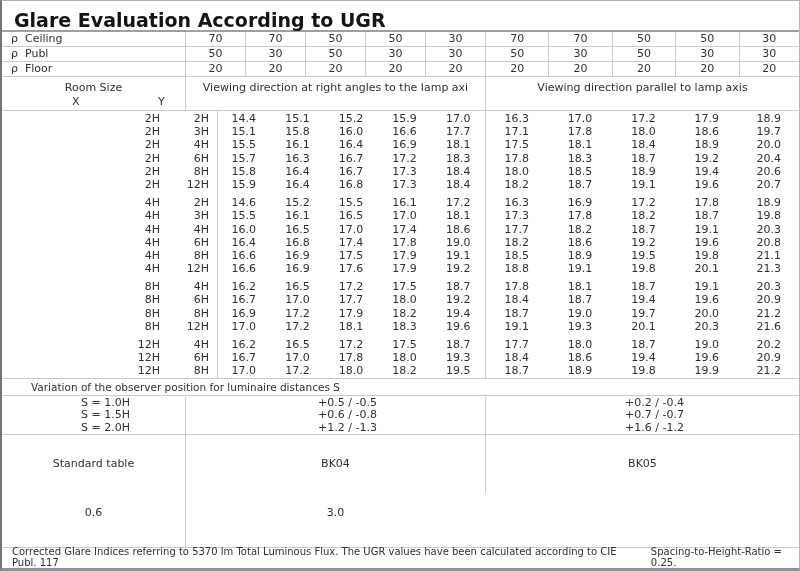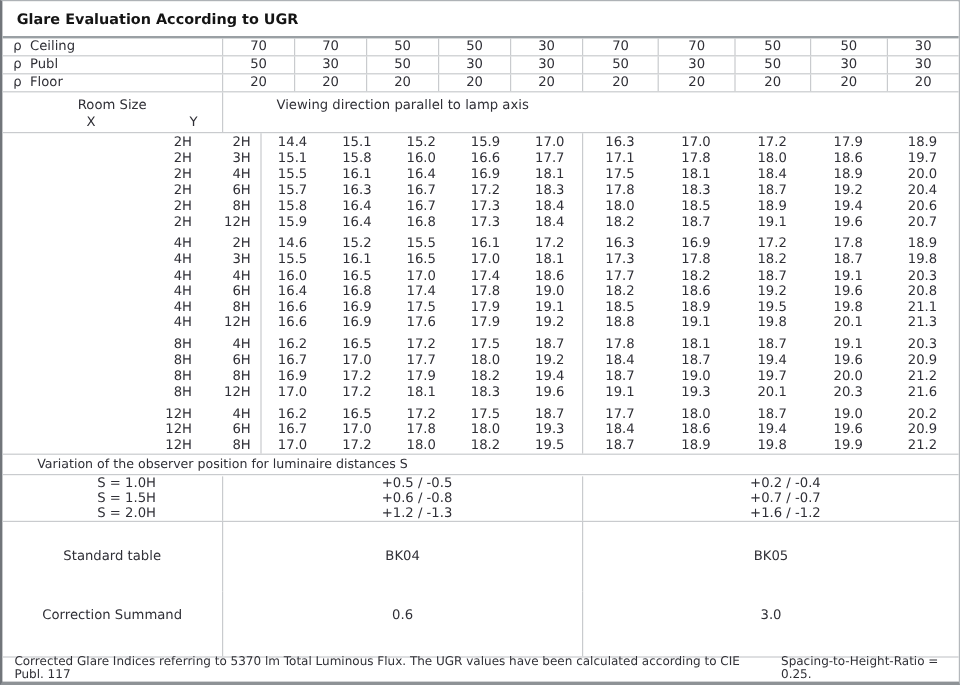--- a/index.html
+++ b/index.html
@@ -5,21 +5,21 @@
   html,body{margin:0;padding:0;background:#e8e8e8;}
   *{box-sizing:border-box;}
   #page{
     width:800px;height:571px;background:#ffffff;position:relative;
     border-left:2px solid #71757a;border-top:1px solid #aeb2b6;
     border-right:1px solid #b4b8bc;border-bottom:3px solid #8e9296;
     font-family:"DejaVu Sans","Liberation Sans",sans-serif;
     color:#2f2f36;font-size:11px;overflow:hidden;
   }
   .title-bar{height:31px;border-bottom:2px solid #9aa0a4;padding:8px 0 0 12px;}
-  .title-bar .t{font-size:12px;font-weight:bold;color:#141414;}
+  .title-bar .t{font-size:19px;font-weight:bold;color:#141414;}
 
   
   .row-rho{display:grid;grid-template-columns:183px repeat(5,60px) repeat(4,63.4px) auto;
     height:15px;line-height:13.5px;border-bottom:1px solid #c9cbce;}
   .row-rho .lab{padding-left:9px;white-space:pre;}
   .row-rho .val{text-align:center;border-left:1px solid #c9cbce;}
 
   
   .hdr-row{display:grid;grid-template-columns:183px 300px auto;height:34px;border-bottom:1px solid #c9cbce;}
   .hdr-row .c2,.hdr-row .c3{border-left:1px solid #c9cbce;text-align:center;padding-top:4px;}
@@ -108,20 +108,21 @@
         <div class="val">20</div>
       </div>
     </div>
 
   <div class="hdr-row">
     <div class="hdr-c1">
       <span>Room Size</span>
       <span class="hx">X</span>
       <span class="hy">Y</span>
     </div>
+    <div class="c2">Viewing direction at right angles to the lamp axi</div>
     <div class="c3">Viewing direction parallel to lamp axis</div>
   </div>
 
   <div id="ugr-body">
     <div class="vline vl1"></div>
     <div class="vline vl2"></div>
   <div class="grp">
         <div class="drow">
           <div class="xc">2H</div>
           <div class="yc">2H</div>
@@ -417,21 +418,20 @@
       </div>
   </div>
 
   <div id="summary">
     <div class="sum-row sum-r1">
       <div class="cell">Standard table</div>
       <div class="cell">BK04</div>
       <div class="cell">BK05</div>
     </div>
     <div class="sum-row sum-r2">
-      <div class="cell">Correction Summand</div>
       <div class="cell">0.6</div>
       <div class="cell">3.0</div>
     </div>
   </div>
 
   <div class="footer">
     <span>Corrected Glare Indices referring to 5370 lm Total Luminous Flux. The UGR values have been calculated according to CIE Publ. 117</span>
     <span>Spacing-to-Height-Ratio = 0.25.</span>
   </div>
 

